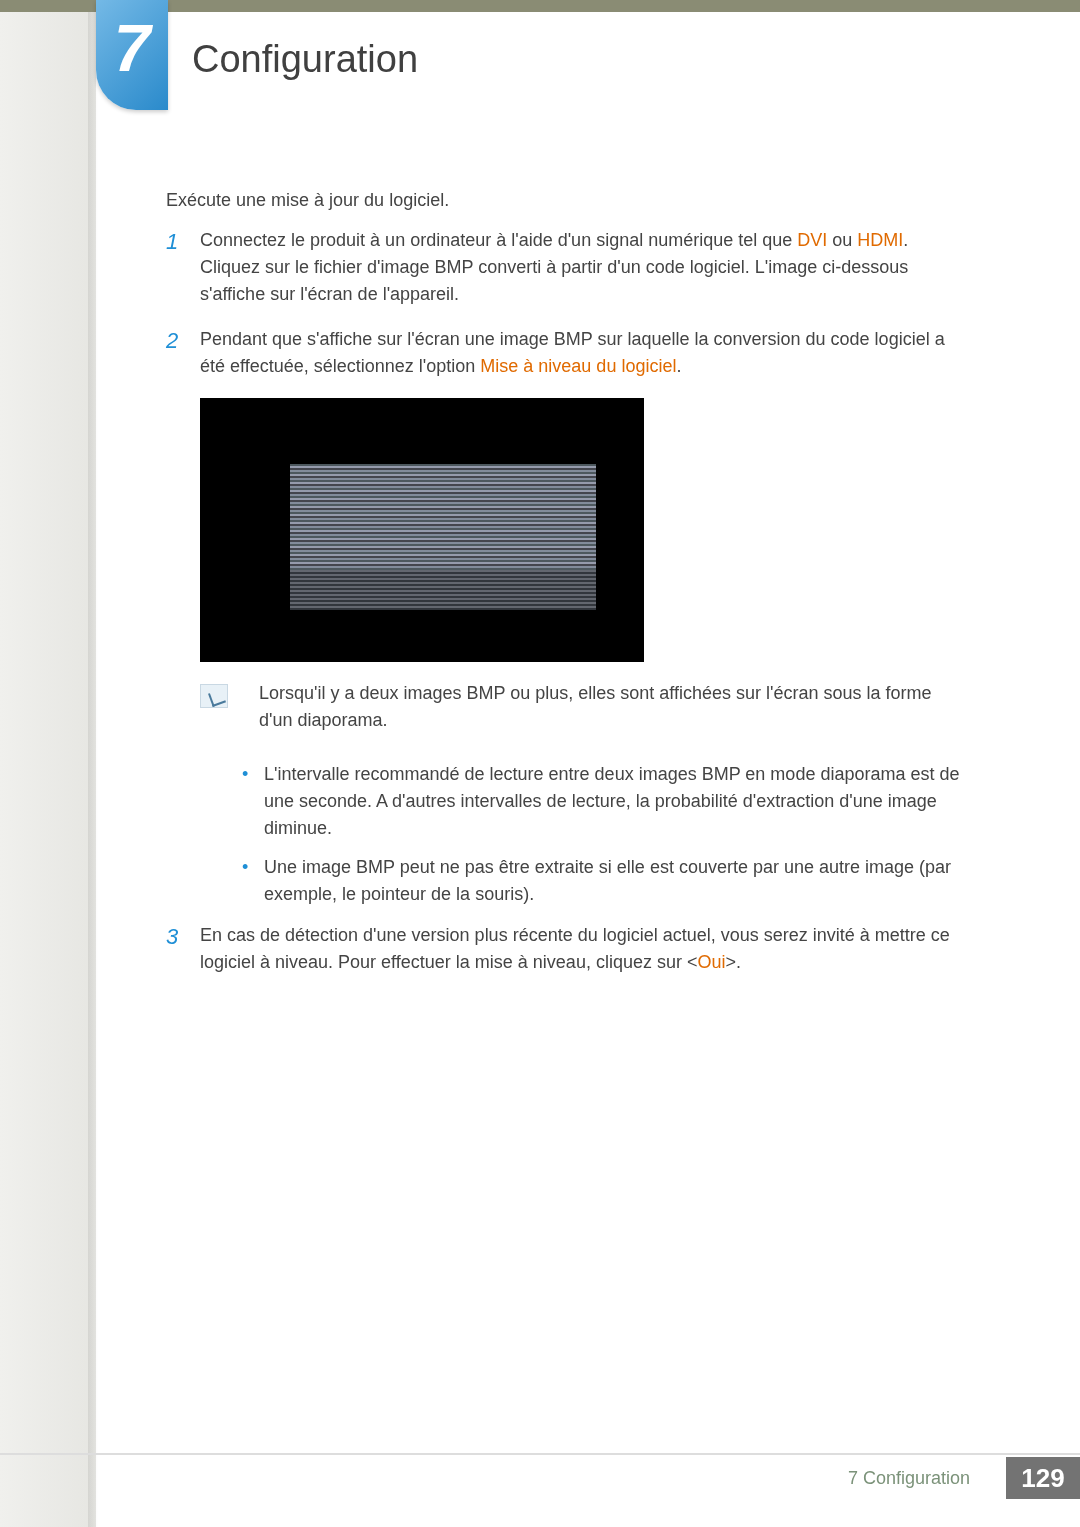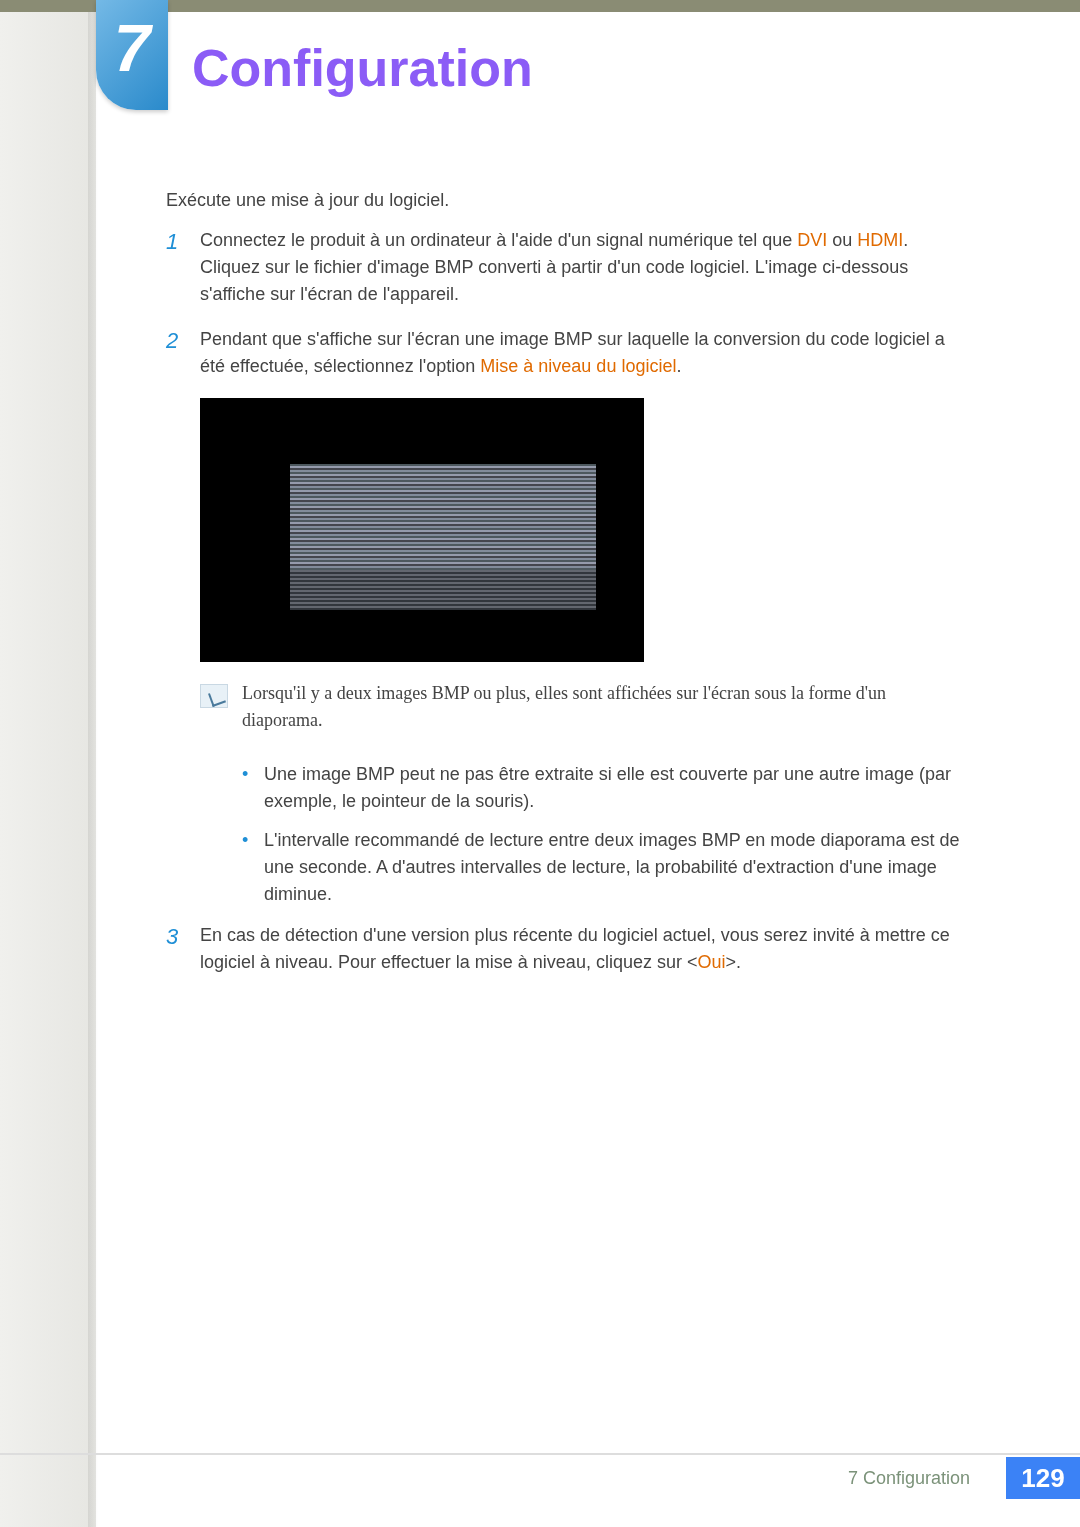--- a/index.html
+++ b/index.html
@@ -40,23 +40,23 @@
     font-size: 66px;
     font-weight: bold;
     text-align: center;
     line-height: 96px;
     font-style: italic;
     box-shadow: 0 2px 4px rgba(0,0,0,0.2);
   }
   .chapter-title {
     position: absolute;
     top: 38px; left: 192px;
-    font-size: 52px;
-    color: #8b5cf6;
-    font-weight: 700;
+    font-size: 38px;
+    color: #404040;
+    font-weight: 400;
   }
   .content {
     position: absolute;
     top: 190px;
     left: 166px;
     right: 110px;
   }
   .section-heading {
     color: #1f8fd6;
     font-size: 22px;
@@ -100,24 +100,23 @@
         #556066 0 2px, #8892a0 2px 4px, #4d4f56 4px 6px, #9aa0b0 6px 8px);
     filter: contrast(1.1) brightness(0.95);
   }
   .screen-img .noise::after{
     content:"";
     position:absolute; left:0; right:0; bottom:-40px; height:40px;
     background: repeating-linear-gradient(0deg,#3b3f45 0 2px,#6a6e76 2px 4px);
   }
   .note-block {
     display: flex;
-    gap: 14px;
+    gap: 31px;
     margin-left: 34px;
     margin-bottom: 27px;
-    font-family: Liberation Serif, serif;
   }
   .note-icon {
     width: 28px; height: 24px;
     background: #e8f1f7;
     border: 1px solid #c9d8e3;
     position: relative;
     flex-shrink: 0;
     margin-top: 4px;
   }
   .note-icon::after {
@@ -162,21 +161,21 @@
     align-items: center;
     gap: 24px;
   }
   .footer-label {
     font-size: 18px;
     color: #7b9279;
     margin-right: 12px;
   }
   .page-box {
     width: 74px; height: 42px;
-    background: #3b82f6;
+    background: #737373;
     color: #fff;
     font-size: 26px;
     font-weight: bold;
     display: flex;
     align-items: center;
     justify-content: center;
   }
   .footer-sep {
     position: absolute;
     left: 0; right: 0; bottom: 72px;
@@ -211,22 +210,22 @@
   <div class="screen-img">
     <div class="noise"></div>
   </div>
 
   <div class="note-block">
     <div class="note-icon"></div>
     <div class="note-text">Lorsqu'il y a deux images BMP ou plus, elles sont affichées sur l'écran sous la forme d'un diaporama.</div>
   </div>
 
   <ul class="bullets">
+    <li>L'intervalle recommandé de lecture entre deux images BMP en mode diaporama est de une seconde. A d'autres intervalles de lecture, la probabilité d'extraction d'une image diminue.</li>
     <li>Une image BMP peut ne pas être extraite si elle est couverte par une autre image (par exemple, le pointeur de la souris).</li>
-    <li>L'intervalle recommandé de lecture entre deux images BMP en mode diaporama est de une seconde. A d'autres intervalles de lecture, la probabilité d'extraction d'une image diminue.</li>
   </ul>
 
   <div class="step">
     <span class="step-num">3</span>
     <span>En cas de détection d'une version plus récente du logiciel actuel, vous serez invité à mettre ce logiciel à niveau. Pour effectuer la mise à niveau, cliquez sur &lt;</span><span class="accent">Oui</span><span>&gt;.</span>
   </div>
 </div>
 
 <div class="footer-sep"></div>
 <div class="footer">

